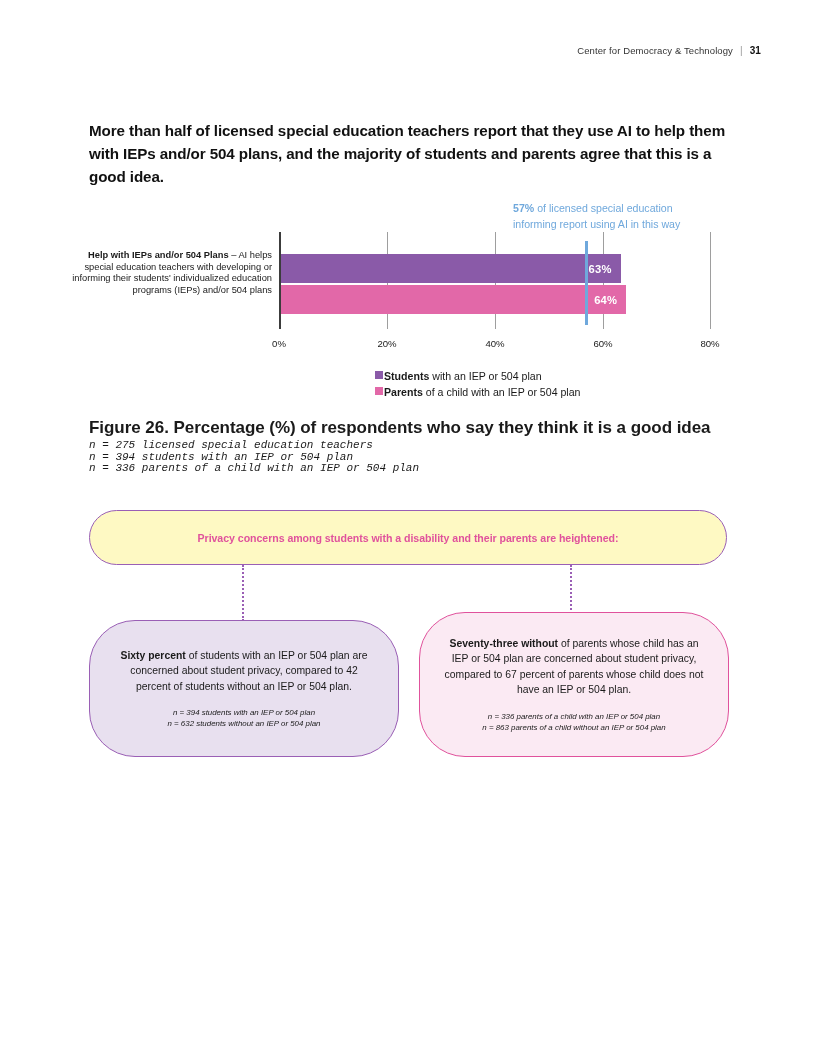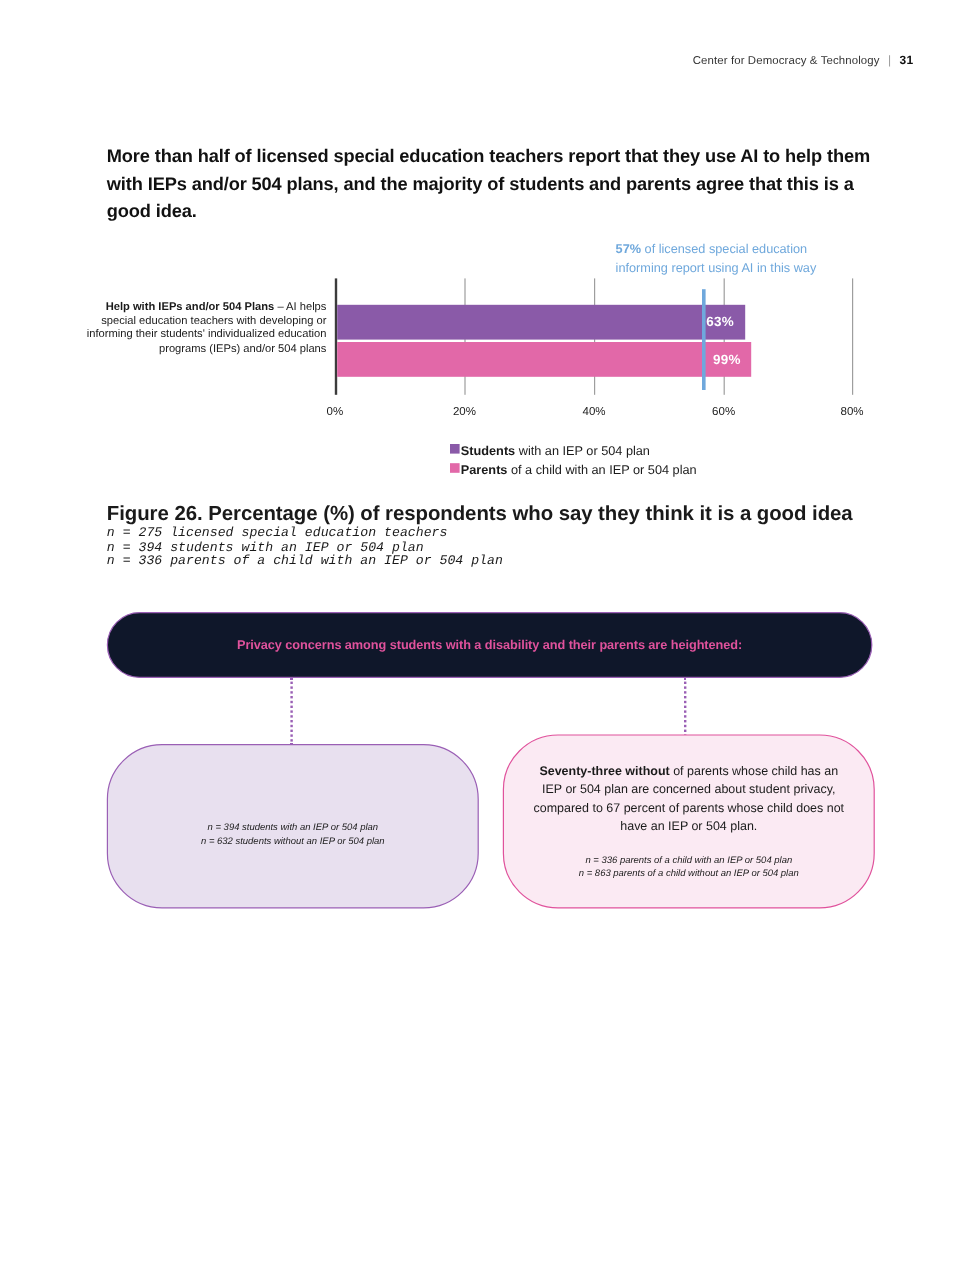--- a/index.html
+++ b/index.html
@@ -196,21 +196,21 @@
   }
 
   
   .banner {
     position: absolute;
     left: 89px;
     top: 510px;
     width: 638px;
     height: 55px;
     box-sizing: border-box;
-    background: #0f172a;
+    background: #fef9c3;
     border: 1.3px solid #9a5fb5;
     border-radius: 28px;
     display: flex;
     align-items: center;
     justify-content: center;
     text-align: center;
   }
   .banner-text {
     font-size: 10.6px;
     font-weight: bold;
@@ -296,21 +296,21 @@
 
     <div class="gridline" style="left:108px"></div>
     <div class="gridline" style="left:216px"></div>
     <div class="gridline" style="left:324px"></div>
     <div class="gridline" style="left:431px"></div>
 
     <div class="bar bar-students" style="left:1.6px;width:340px">
       <span class="val">63%</span>
     </div>
     <div class="bar bar-parents" style="left:1.6px;width:345.6px">
-      <span class="val">99%</span>
+      <span class="val">64%</span>
     </div>
 
     <div class="refline" style="left:306px"></div>
   </div>
 
   <div class="xticks">
     <span class="xtick-label" style="left:0px">0%</span>
     <span class="xtick-label" style="left:108px">20%</span>
     <span class="xtick-label" style="left:216px">40%</span>
     <span class="xtick-label" style="left:324px">60%</span>
@@ -337,20 +337,23 @@
 </div>
 
 <div class="banner">
   <span class="banner-text">Privacy concerns among students with a disability and their parents are heightened:</span>
 </div>
 
 <div class="connector conn-left"></div>
 <div class="connector conn-right"></div>
 
 <div class="callout callout-left">
+  <div class="body">
+    <b>Sixty percent</b><span> of students with an IEP or 504 plan are concerned about student privacy, compared to 42 percent of students without an IEP or 504 plan.</span>
+  </div>
   <div class="sub">
     <div>n = 394 students with an IEP or 504 plan</div>
     <div>n = 632 students without an IEP or 504 plan</div>
   </div>
 </div>
 
 <div class="callout callout-right">
   <div class="body">
     <b>Seventy-three without</b><span> of parents whose child has an IEP or 504 plan are concerned about student privacy, compared to 67 percent of parents whose child does not have an IEP or 504 plan.</span>
   </div>

